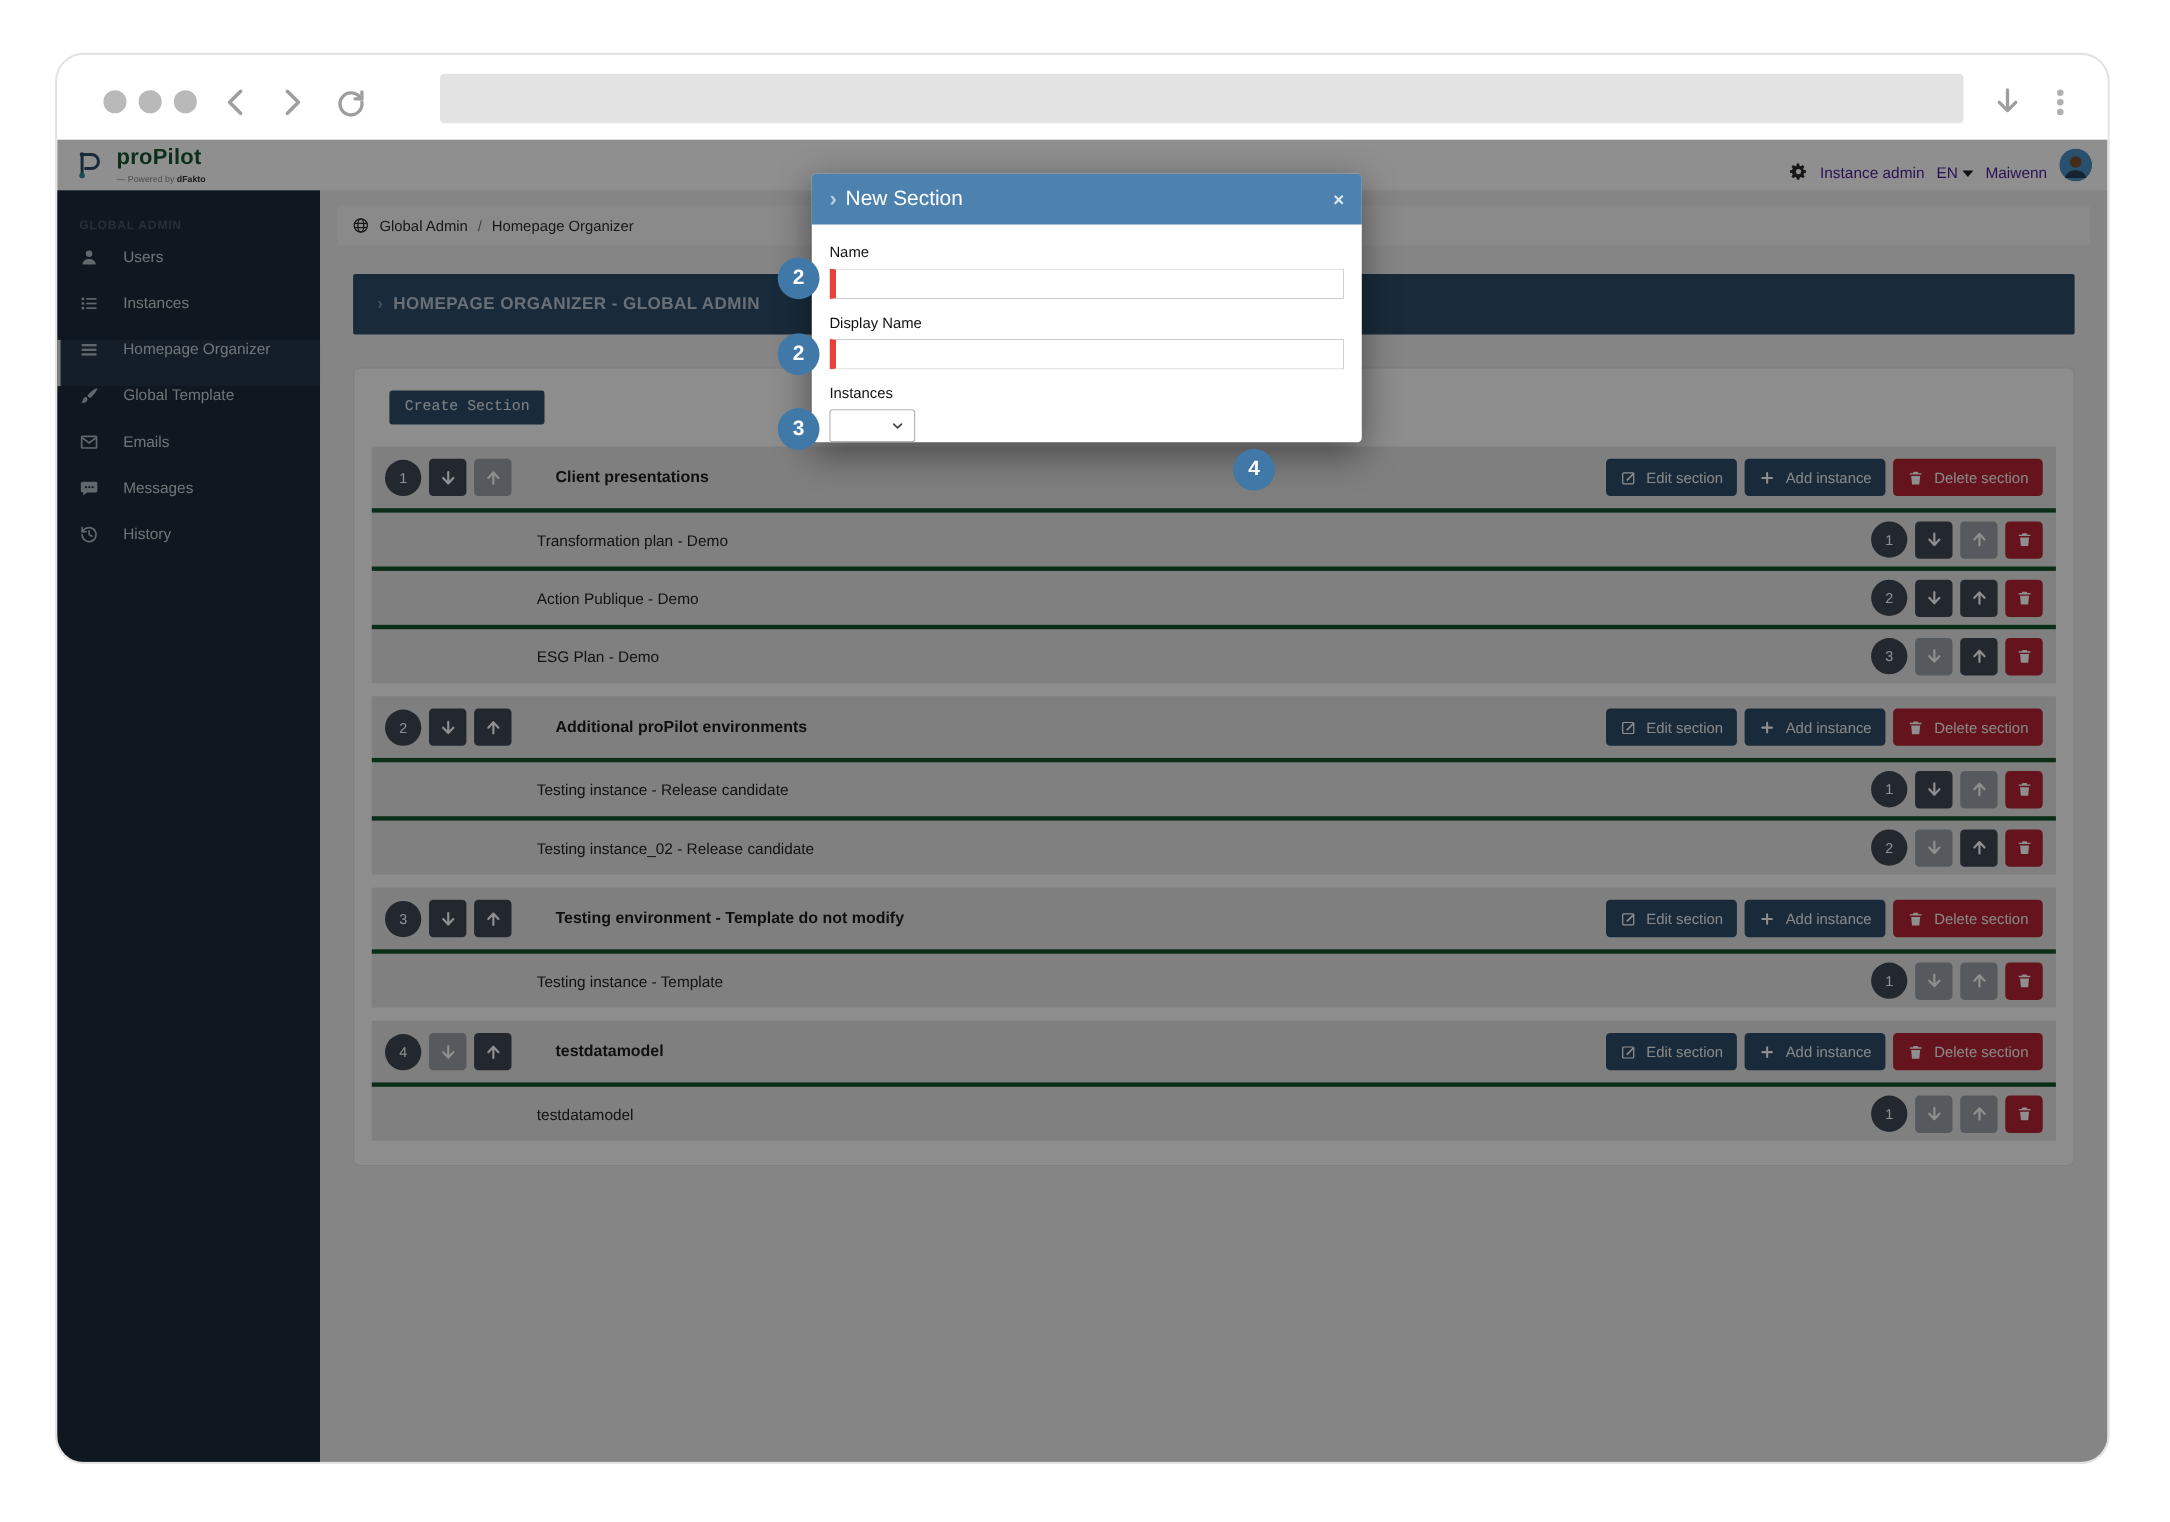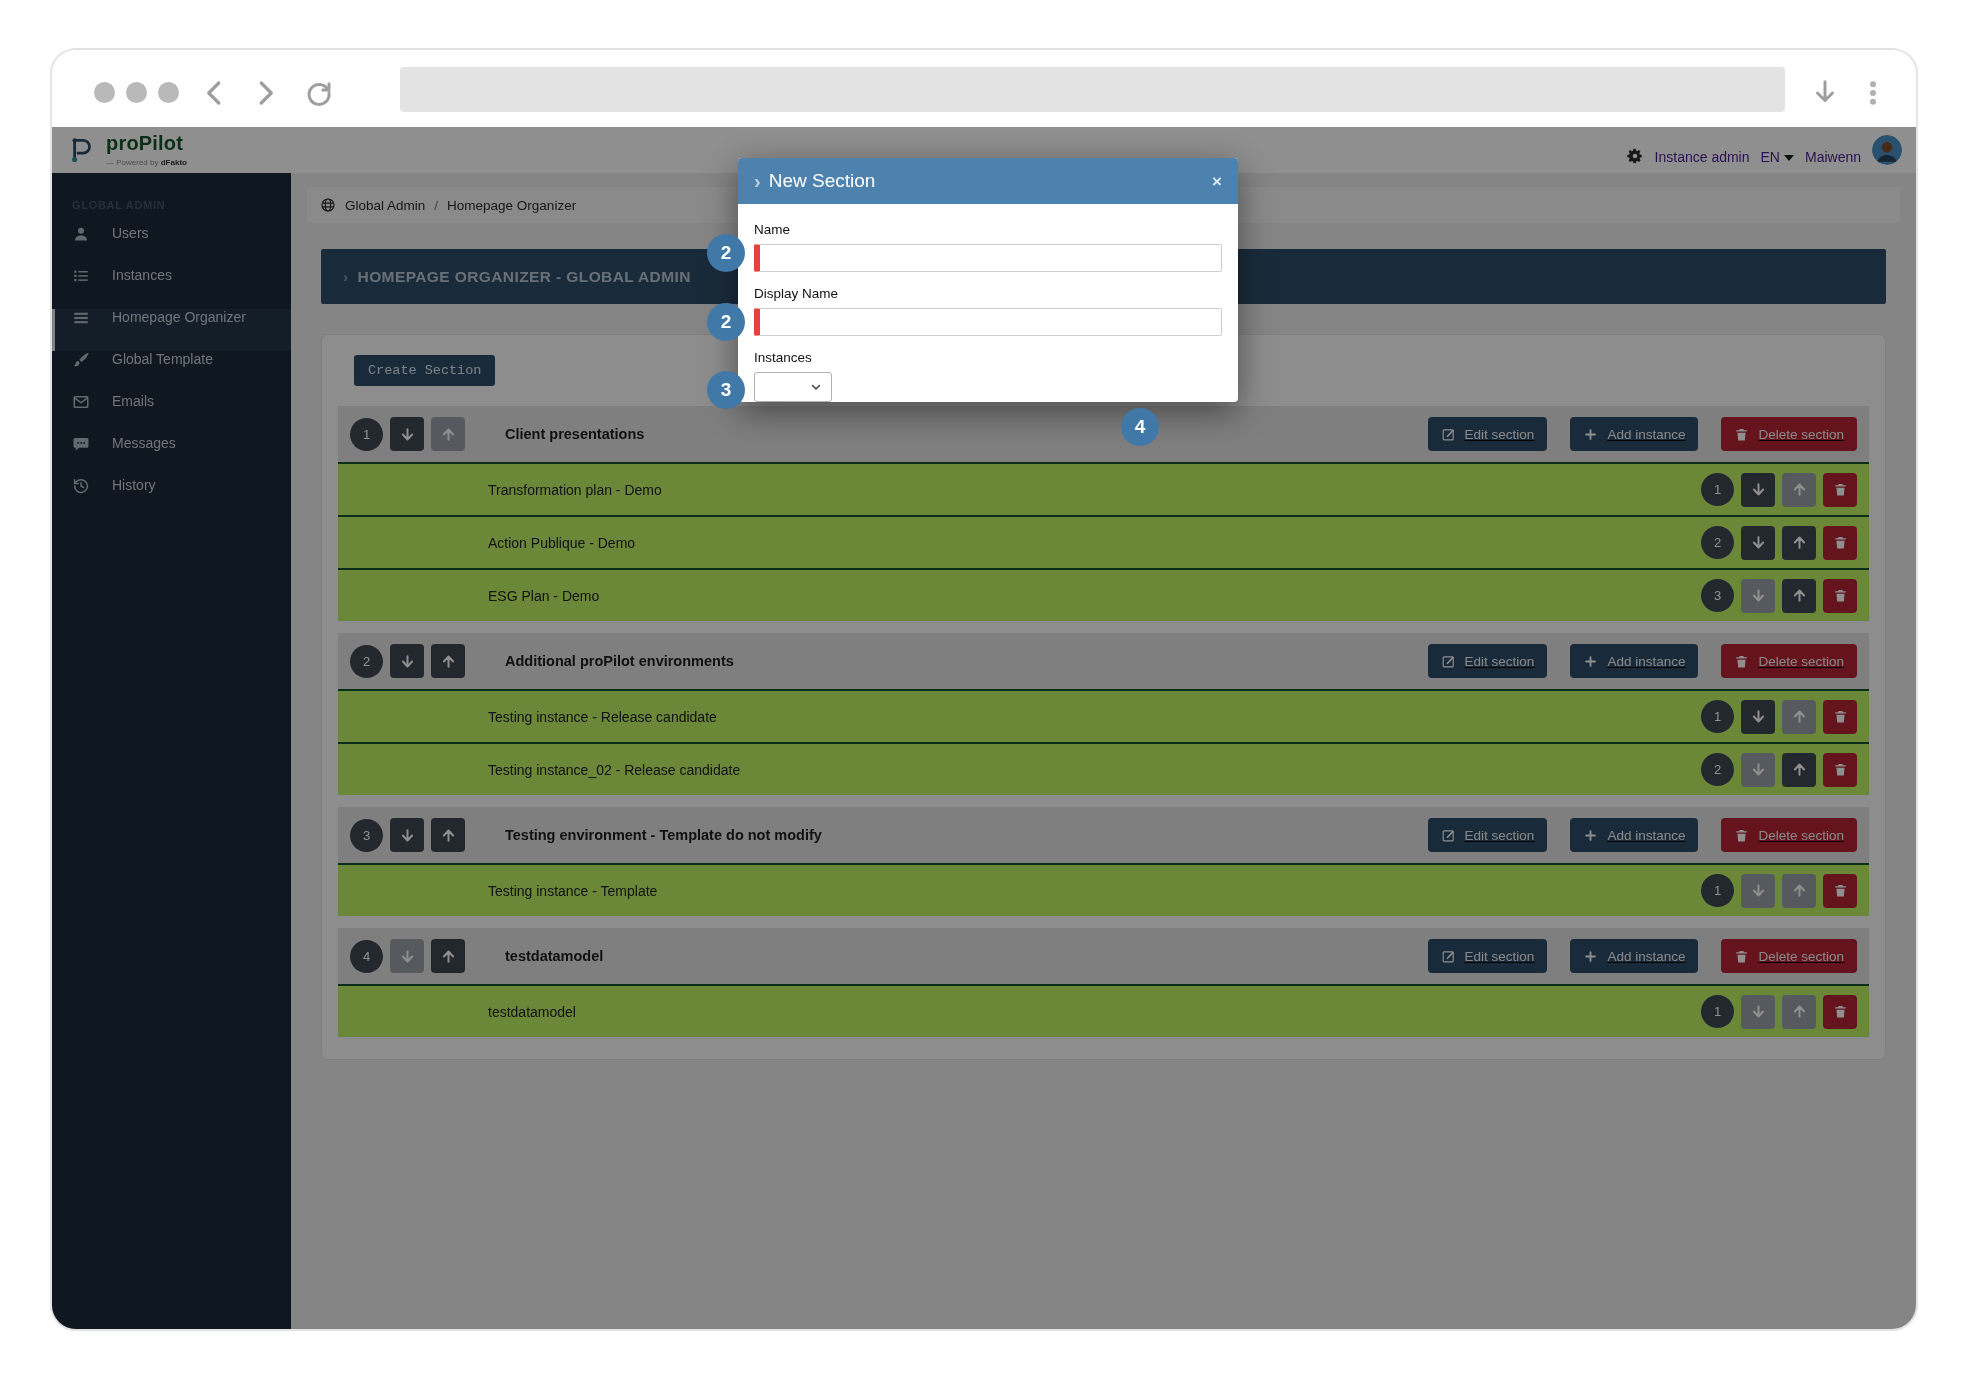--- a/index.html
+++ b/index.html
@@ -58,28 +58,28 @@
 
   .section { margin-bottom:12px; }
   .sec-head { background:#e2e2e2; height:56px; display:flex; align-items:center; padding:0 12px; }
   .badge { width:33px; height:33px; border-radius:50%; background:#3f4853; color:#fff;
     display:flex; align-items:center; justify-content:center; font-size:13px; flex:0 0 auto; }
   .mv { width:34px; height:34px; border-radius:4px; border:none; background:#3f4853; margin-left:7px;
     display:flex; align-items:center; justify-content:center; padding:0; cursor:pointer; flex:0 0 auto; }
   .mv.dis { background:#9aa1a8; }
   .mv svg { width:17px; height:17px; }
   .sec-title { margin-left:40px; font-weight:bold; font-size:14.5px; color:#1d1d1d; }
-  .sec-actions { margin-left:auto; display:flex; gap:23px;text-decoration:underline; }
+  .sec-actions { margin-left:auto; display:flex; gap:7px; }
   .abtn { height:34px; border:none; border-radius:4px; padding:0 13px; display:flex; align-items:center;
     gap:9px; color:#f2f2f2; font-size:13.5px; cursor:pointer; font-family:inherit; }
   .abtn svg { width:15px; height:15px; }
   .abtn.blue { background:#2e4d68; }
   .abtn.red  { background:#b42534; }
-  .row { background:#bef264; height:53px; display:flex; align-items:center; padding:0 12px;
-    border-top:2px solid #14532d;text-align:center; }
+  .row { background:#e5e5e5; height:53px; display:flex; align-items:center; padding:0 12px;
+    border-top:4px solid #14532d;text-align:center; }
   .row-name { margin-left:138px; font-size:14px; color:#222; }
   .row-ctrls { margin-left:auto; display:flex; align-items:center; }
   .tr-btn { width:34px; height:34px; border-radius:4px; border:none; background:#b42534; margin-left:7px;
     display:flex; align-items:center; justify-content:center; padding:0; cursor:pointer; }
   .tr-btn svg { width:15px; height:15px; }
 
   .footer { margin:24px 0 18px; text-align:center; font-size:13.5px; color:#262626; }
   .footer .ver { font-style:italic; }
   .footer .cop { font-weight:bold; }
 

